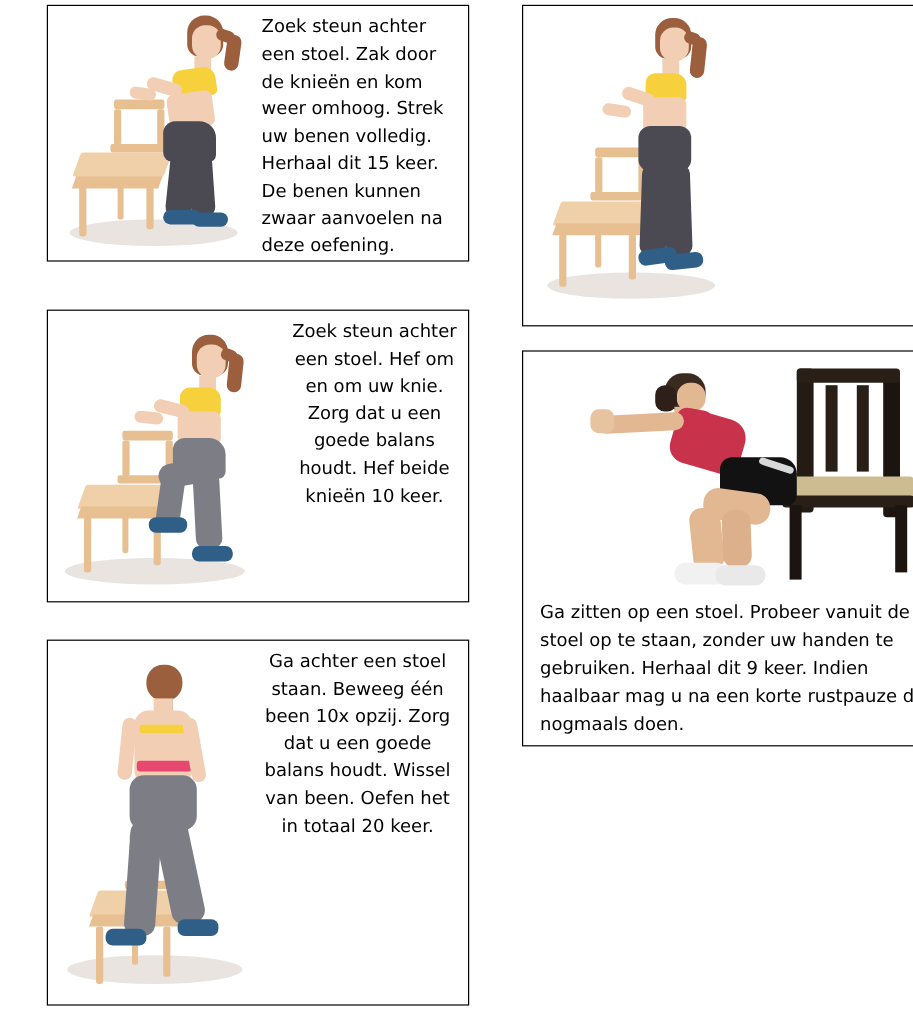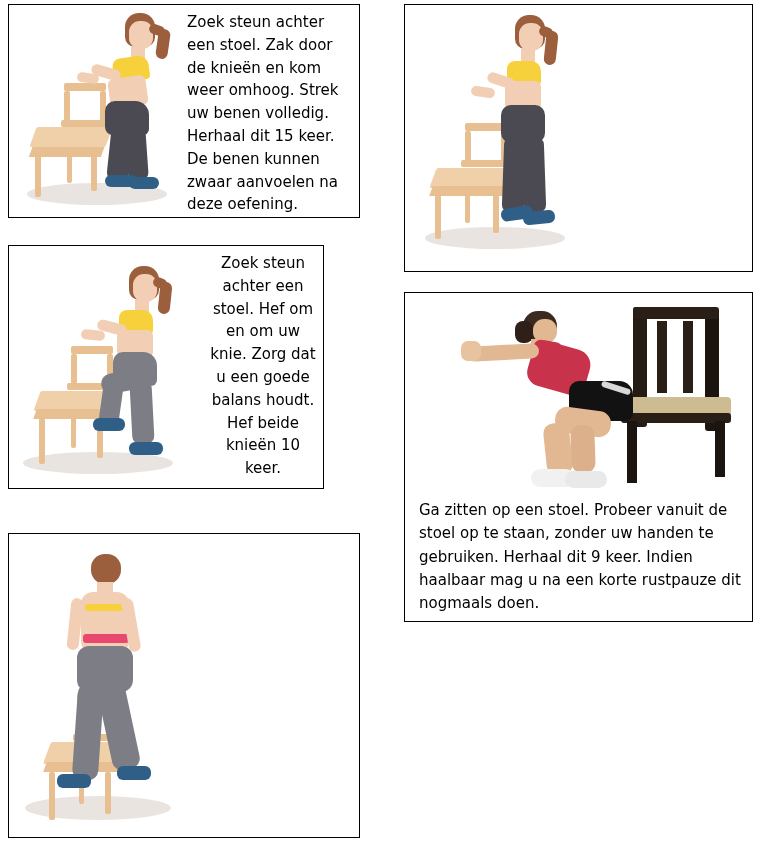--- a/index.html
+++ b/index.html
@@ -19,24 +19,25 @@
     width: 761px;
     height: 843px;
   }
   .card {
     position: absolute;
     border: 1px solid #000;
     background: #fff;
     box-sizing: border-box;
     display: flex;
     overflow: hidden;
+    margin-left: 31px;
   }
   
   #card-1 { left: 8px;   top: 4px;   width: 352px; height: 214px; }
-  #card-2 { left: 8px;   top: 245px; width: 316px; height: 244px; gap: 22px; }
+  #card-2 { left: 8px;   top: 258px; width: 352px; height: 244px; gap: 22px; }
   #card-3 { left: 8px;   top: 533px; width: 352px; height: 305px; }
   #card-4 { left: 404px; top: 4px;   width: 349px; height: 268px; }
   #card-5 { left: 404px; top: 292px; width: 349px; height: 330px; }
 
   .card.row { flex-direction: row; align-items: flex-start; }
   .card.col { flex-direction: column; align-items: stretch; }
 
   .illus {
     flex: 0 0 auto;
     position: relative;
@@ -192,20 +193,21 @@
         <div class="limb skin" style="left:60px;top:64px;width:12px;height:52px;border-radius:6px;transform:rotate(6deg)"></div>
         <div class="limb skin" style="left:116px;top:64px;width:12px;height:54px;border-radius:6px;transform:rotate(-10deg)"></div>
 
         <div class="limb legs-grey" style="left:68px;top:112px;width:56px;height:46px;border-radius:12px"></div>
         <div class="limb legs-grey" style="left:66px;top:150px;width:26px;height:96px;border-radius:10px;transform:rotate(4deg)"></div>
         <div class="limb legs-grey" style="left:96px;top:150px;width:28px;height:86px;border-radius:10px;transform:rotate(-12deg)"></div>
         <div class="limb shoe r6" style="left:48px;top:240px;width:34px;height:14px"></div>
         <div class="limb shoe r6" style="left:108px;top:232px;width:34px;height:14px"></div>
       </div>
     </div>
+    <div class="text centered"> Ga achter een stoel staan. Beweeg één been 10x opzij. Zorg dat u een goede balans houdt. Wissel van been. Oefen het in totaal 20 keer.</div>
   </div>
 
   <div class="card row" id="card-4">
     <div class="illus" style="width:172px;height:266px">
       <div class="scene">
         <div class="shadow" style="left:20px;top:222px;width:140px;height:22px"></div>
 
         <div class="chair-part r2" style="left:60px;top:118px;width:42px;height:8px"></div>
         <div class="chair-part r2" style="left:60px;top:126px;width:6px;height:30px"></div>
         <div class="chair-part r2" style="left:96px;top:126px;width:6px;height:30px"></div>

